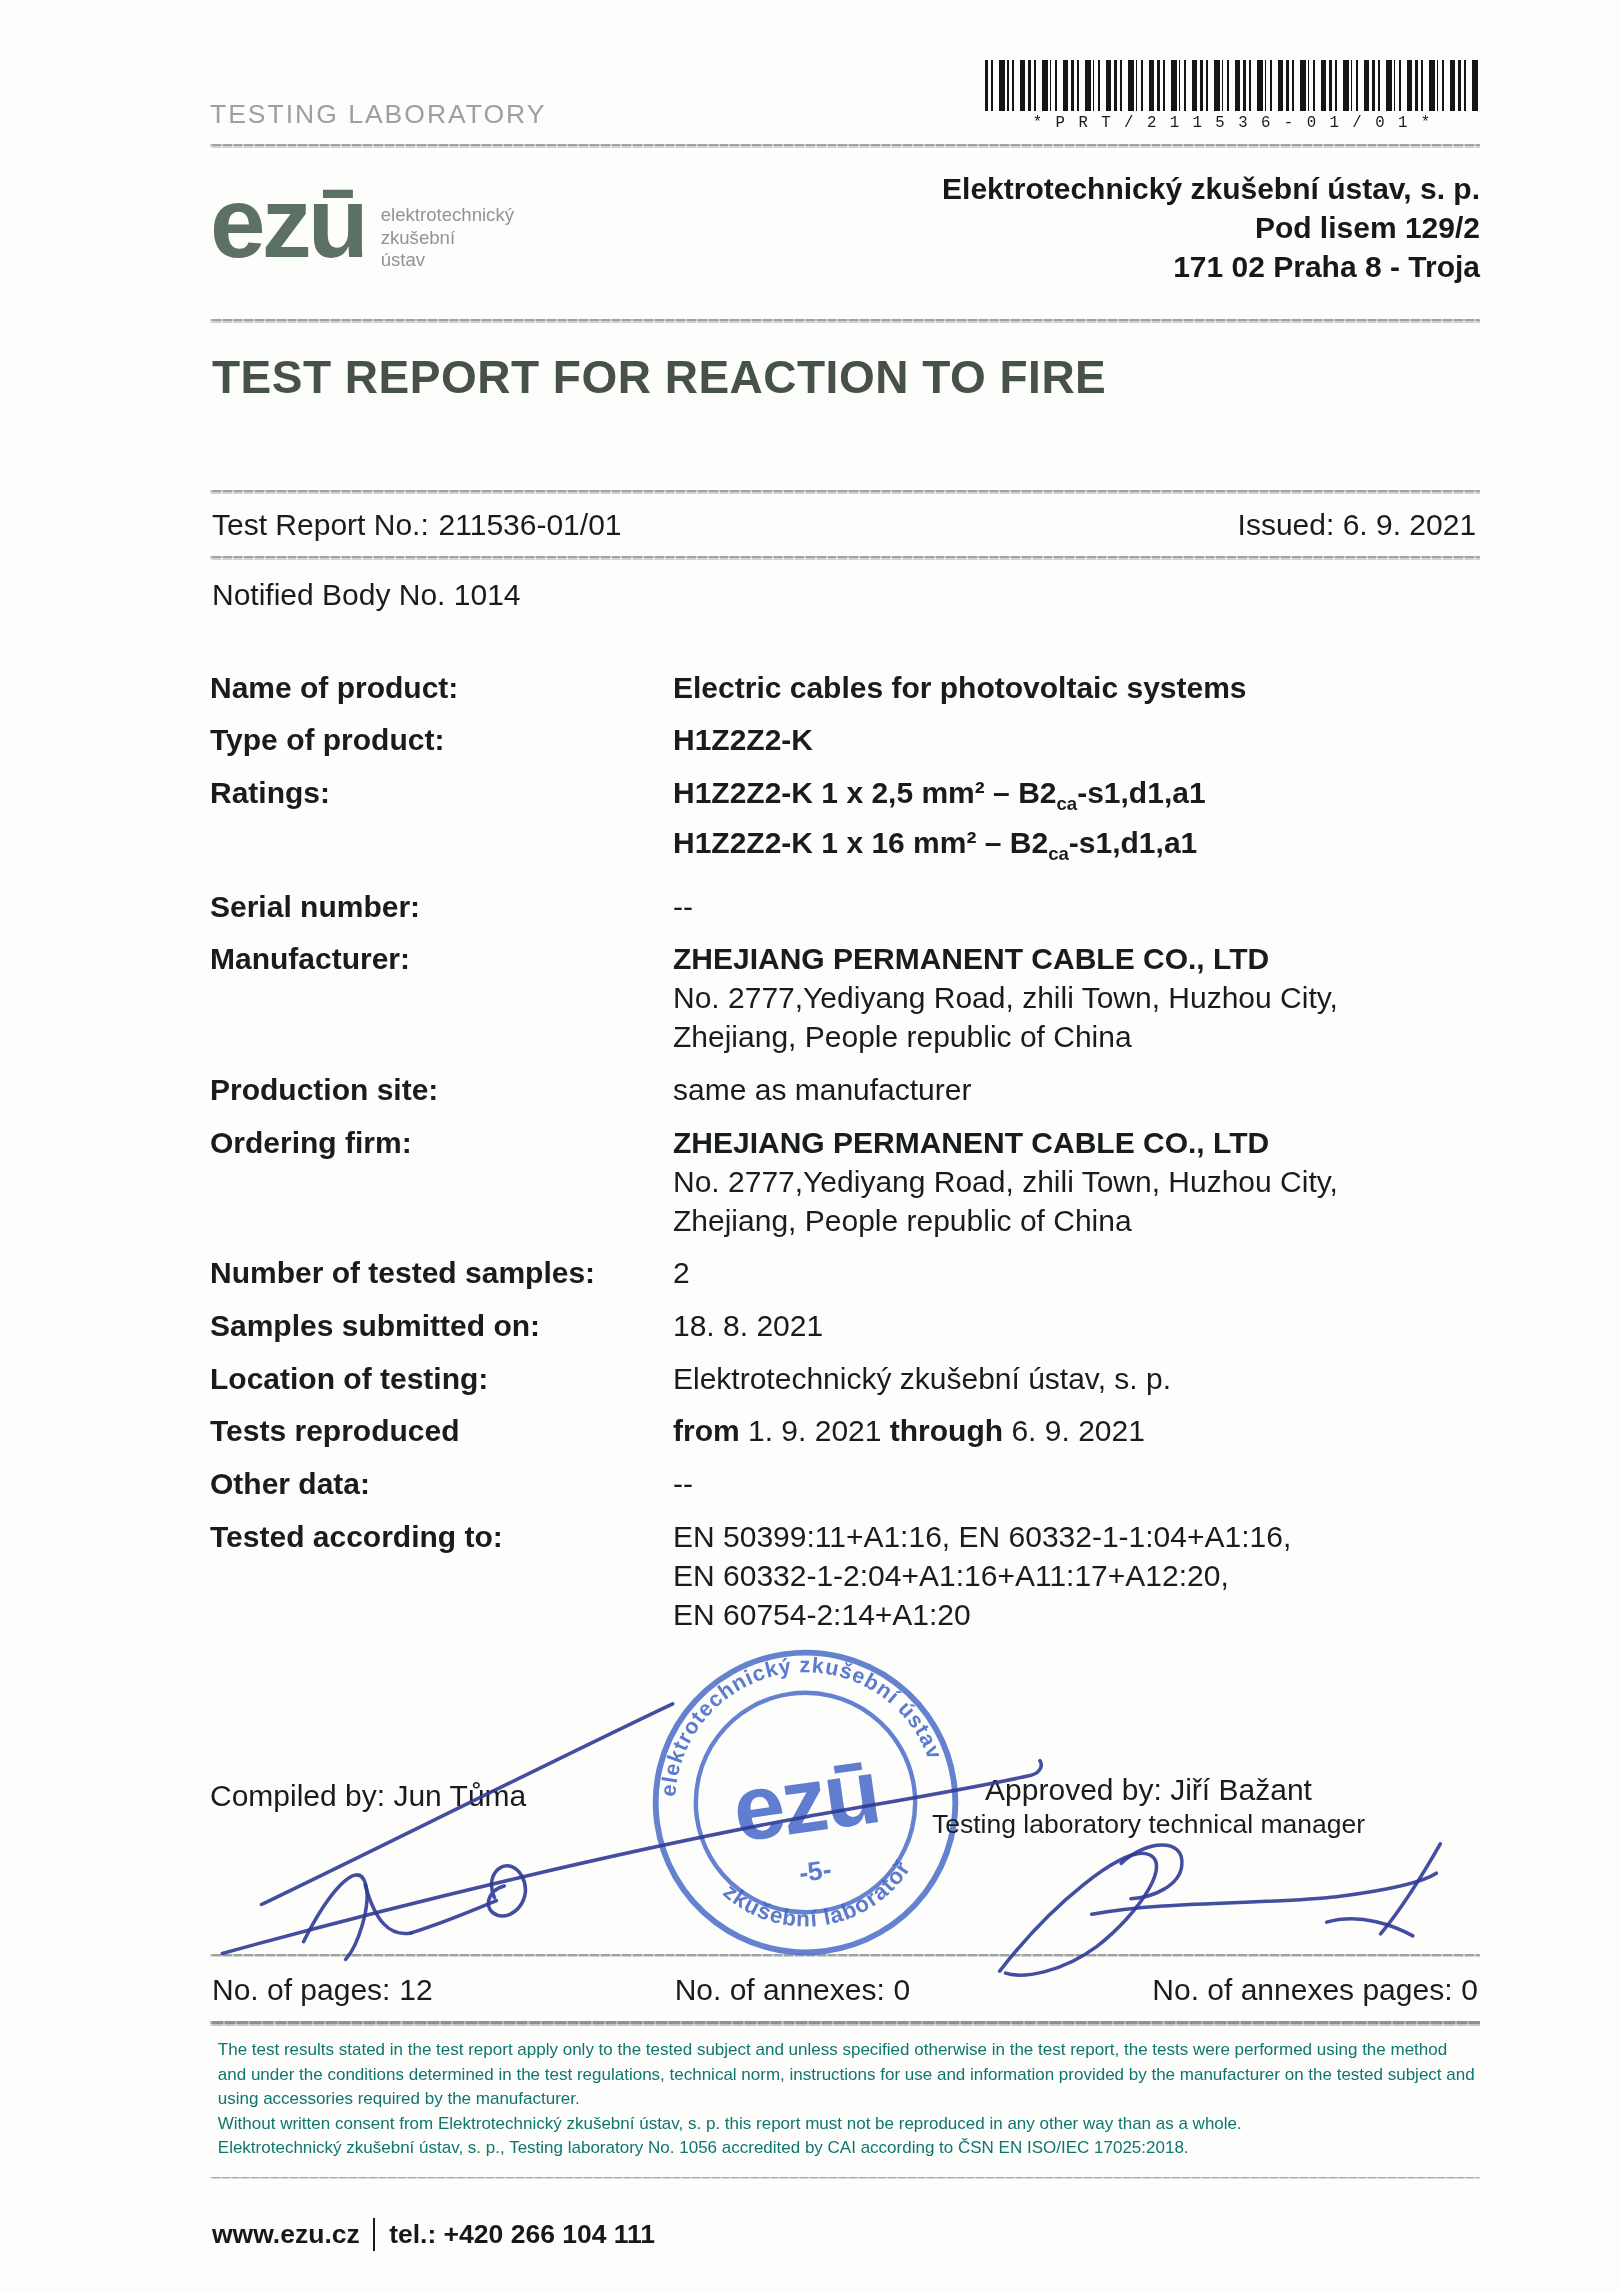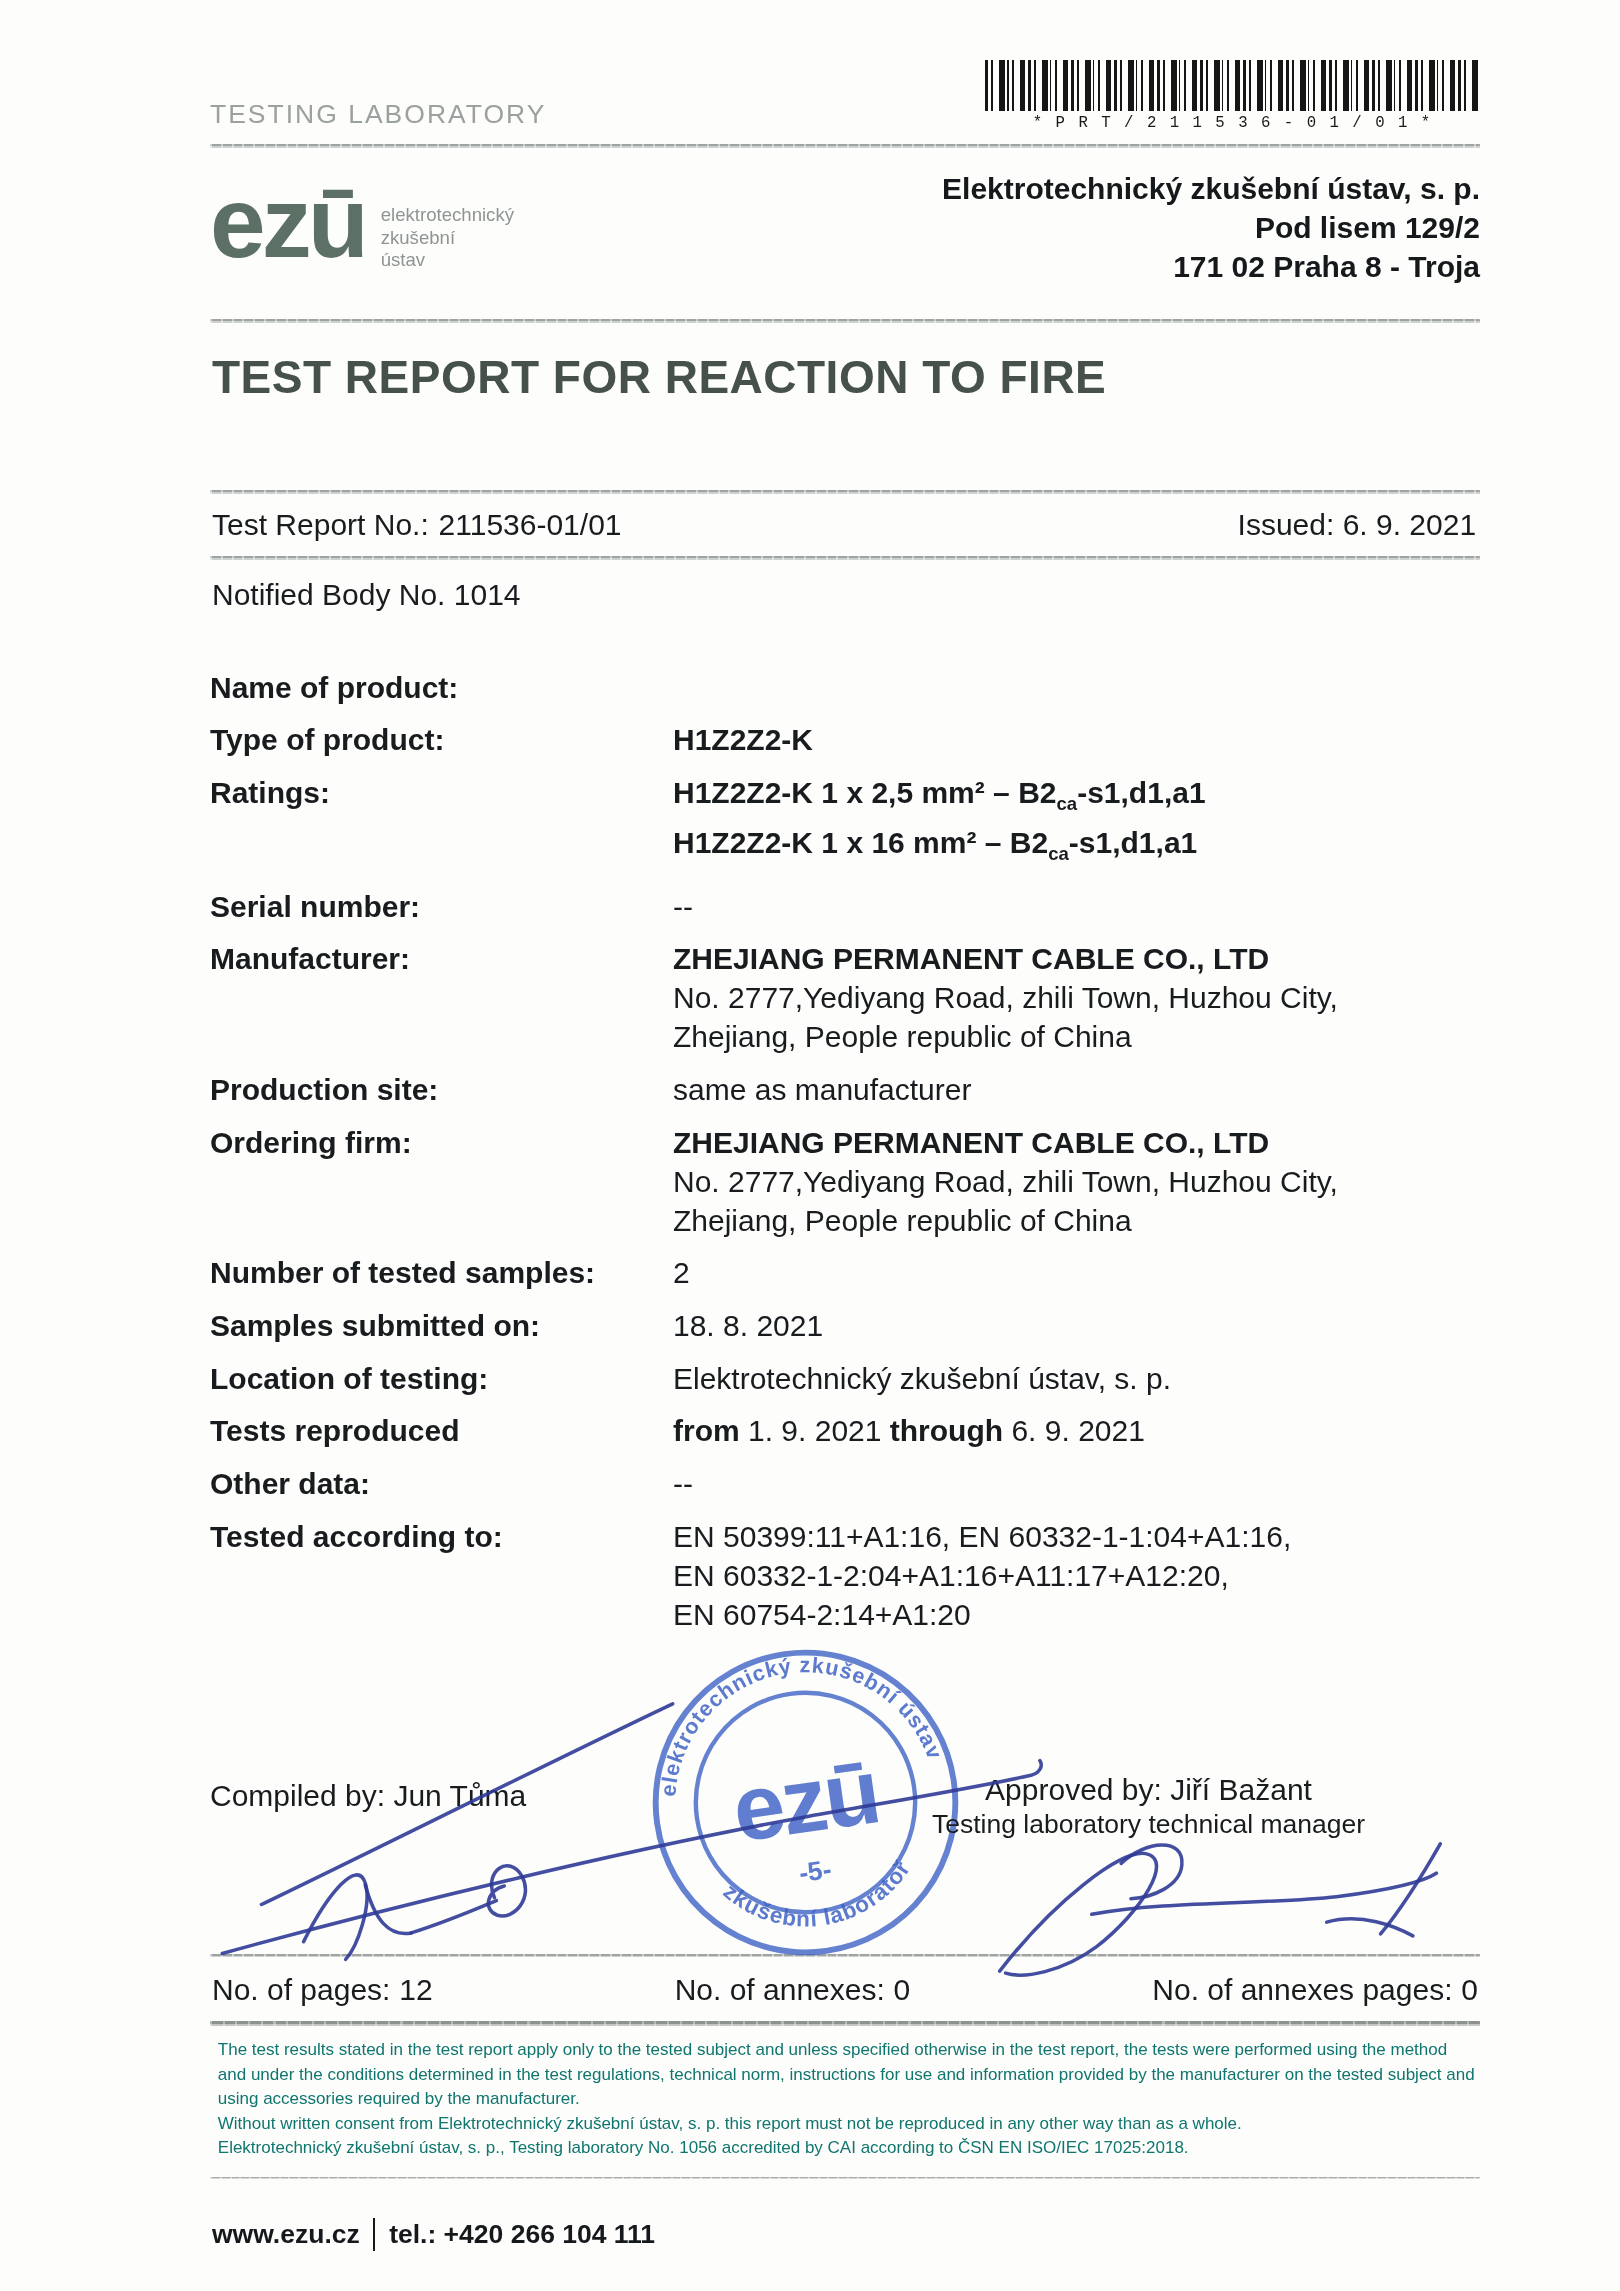--- a/index.html
+++ b/index.html
@@ -152,20 +152,23 @@
       </div>
     </div>
 
     <div class="rule"></div>
 
     <div class="notified">Notified Body No. 1014</div>
 
     <div class="fields">
         <div class="field-row">
           <div class="field-label">Name of product:</div>
+          <div class="field-value">
+            <div class="vline"><span class="f-b">Electric cables for photovoltaic systems</span></div>
+          </div>
         </div>
         <div class="field-row">
           <div class="field-label">Type of product:</div>
           <div class="field-value">
             <div class="vline"><span class="f-b">H1Z2Z2-K</span></div>
           </div>
         </div>
         <div class="field-row">
           <div class="field-label">Ratings:</div>
           <div class="field-value">

